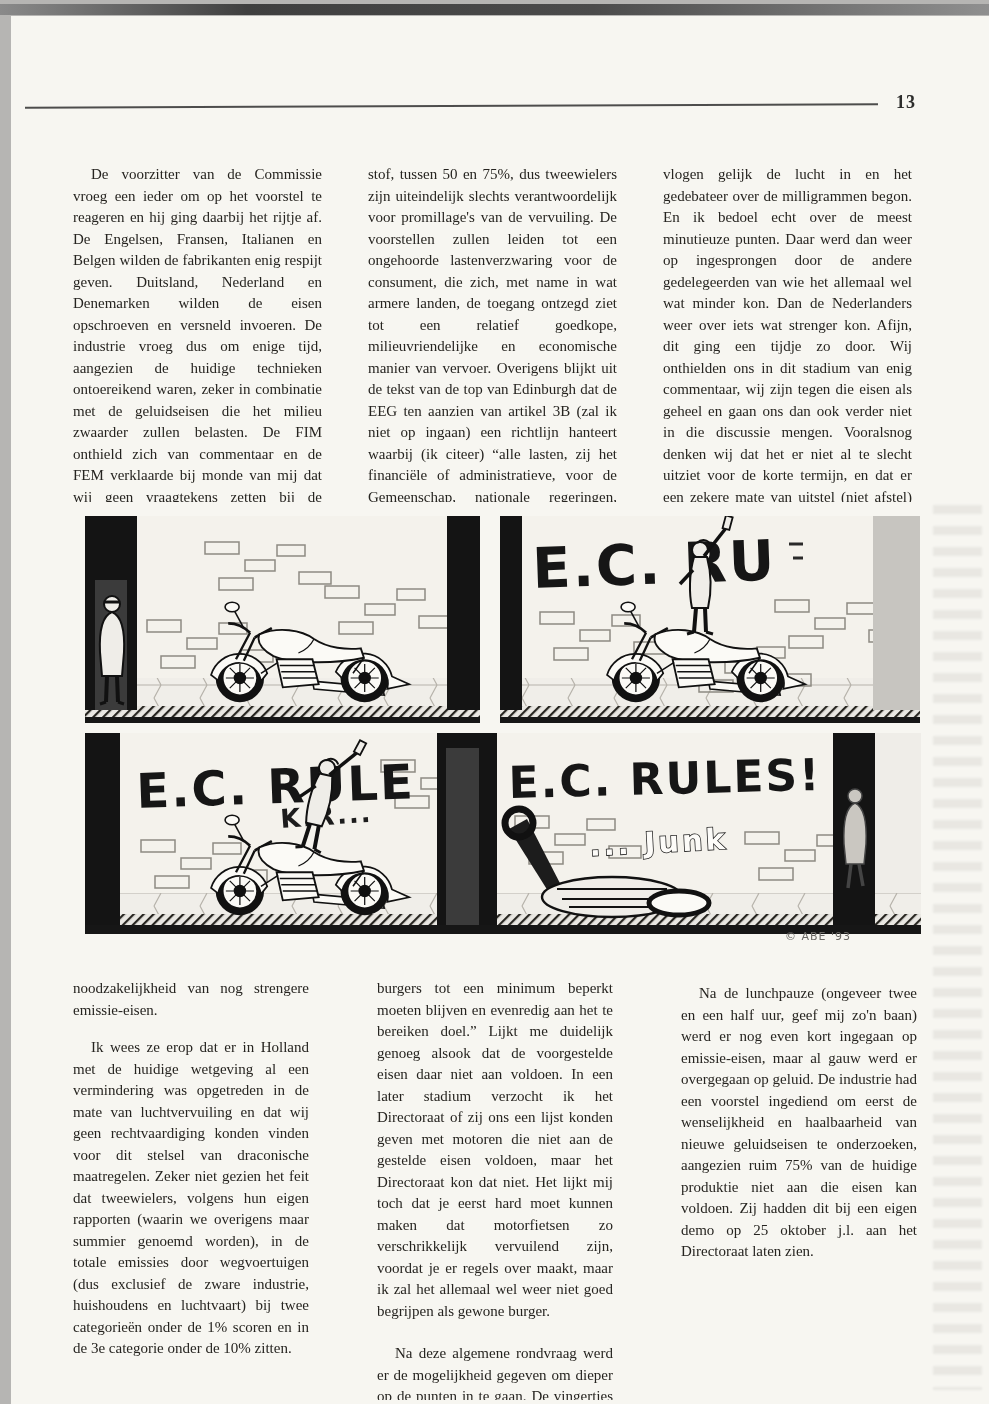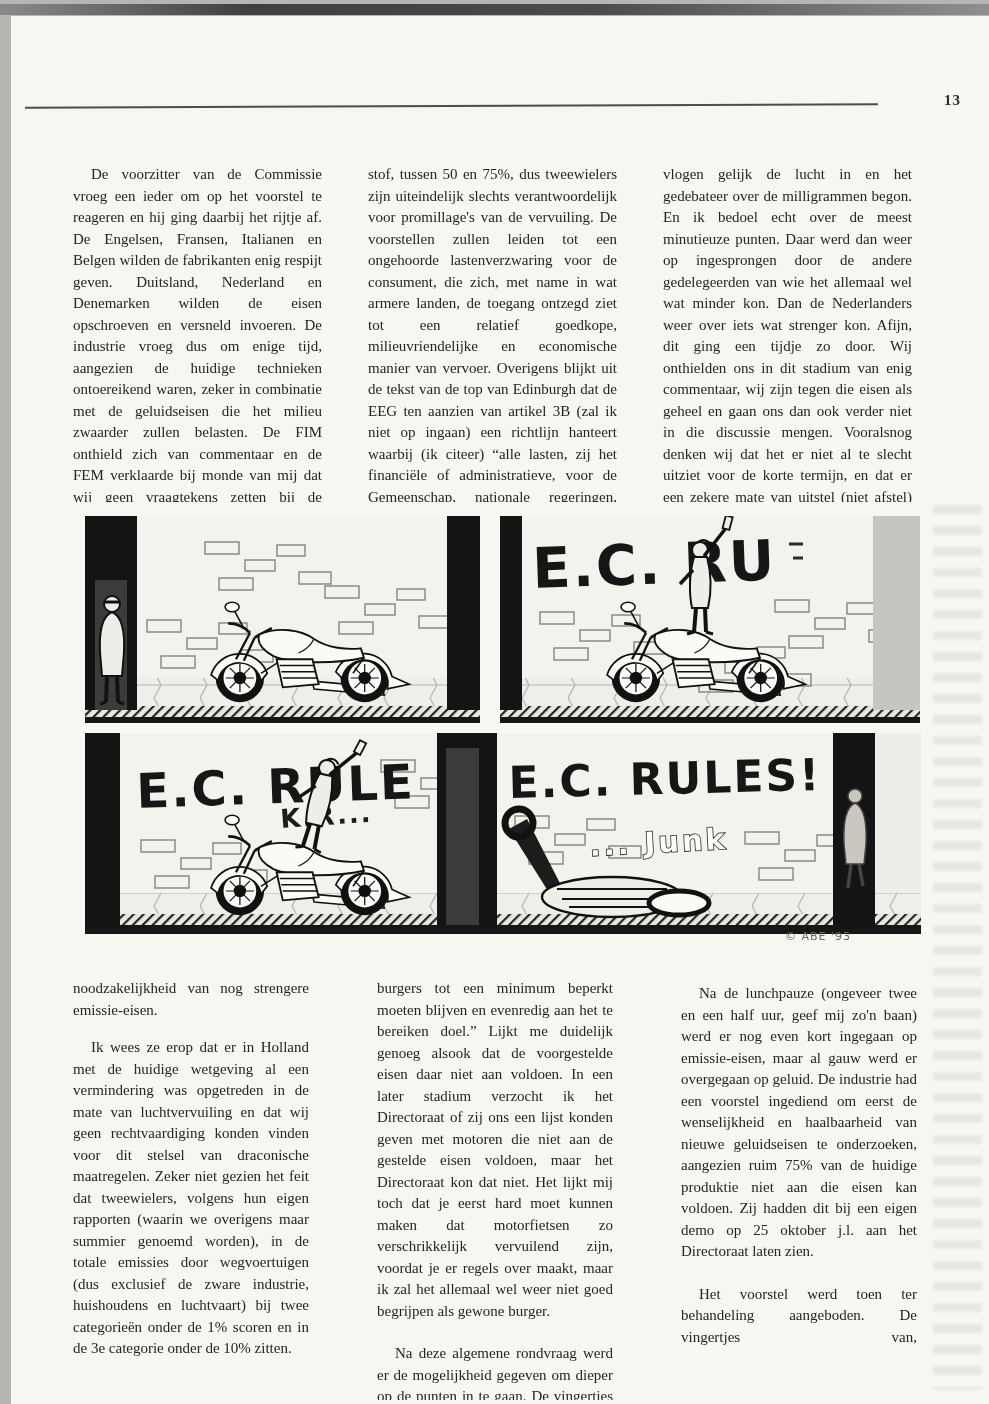--- a/index.html
+++ b/index.html
@@ -3,22 +3,22 @@
 <meta charset="utf-8">
 <style>
   html,body { margin:0; padding:0; background:#a9a8a6; }
   .scan { position:relative; width:989px; height:1404px; background:#b6b5b3; overflow:hidden;
           font-family:"Liberation Serif", serif; }
   .topbar { position:absolute; top:4px; left:0; width:100%; height:11px;
             background:linear-gradient(90deg,#8a8a8a,#3f3f3f 25%,#4b4b4b 60%,#8f8f8f); }
   .page { position:absolute; left:11px; top:16px; width:978px; height:1388px; background:#f7f6f1; }
   .rule { position:absolute; left:25px; top:105px; width:853px; height:2px; background:#4d4d4c;
           transform:rotate(-0.25deg); }
-  .pagenum { position:absolute; left:896px; top:92px; font-weight:bold; font-size:15px;
-             color:#2d2d2c; letter-spacing:1px;margin-left:48px; }
+  .pagenum { position:absolute; left:896px; top:92px; font-weight:bold; font-size:18px;
+             color:#2d2d2c; letter-spacing:1px; }
   .cols { position:absolute; left:57px; width:876px; display:flex; gap:14px; }
   .cols.top { top:148px; height:354px; }
   .cols.bottom { top:962px; height:438px;gap:36px; }
   .col { width:281px; overflow:hidden; font-size:15px; line-height:21.5px; text-align:justify;
          color:#262420; }
   .col p { margin:16px; }
   p.ind { text-indent:18px; }
   p.gap { margin-top:21px; }
   p.cont { text-align-last:justify; }
   .em { }
@@ -194,18 +194,17 @@
     <div class="col">
       <p><span>noodzakelijkheid van nog strengere emissie-eisen.</span></p>
       <p class="ind"><span>Ik wees ze erop dat er in Holland met de huidige wetgeving al een vermindering was opgetreden in de mate van luchtvervuiling en dat wij geen rechtvaardiging konden vinden voor dit stelsel van </span><span class="em">draconische maatregelen.</span><span> Zeker niet gezien het feit dat tweewielers, volgens hun eigen rapporten (waarin we overigens maar summier genoemd worden), in de totale emissies door wegvoertuigen (dus exclusief de zware industrie, huishoudens en luchtvaart) bij twee categorieën onder de 1% scoren en in de 3e categorie onder de 10% zitten.</span></p>
     </div>
     <div class="col">
       <p><span>burgers tot een minimum beperkt moeten blijven en evenredig aan het te bereiken doel.” Lijkt me duidelijk genoeg alsook dat de voorgestelde eisen daar niet aan voldoen. In een later stadium verzocht ik het Directoraat of zij ons een lijst konden geven met moto</span><span class="em">ren die niet aan de gestelde eisen vol</span><span>doen, maar het Directoraat kon dat niet. Het lijkt mij toch dat je eerst hard moet kunnen maken dat motorfietsen zo verschrikkelijk vervuilend zijn, voordat je er regels over maakt, maar ik zal het allemaal wel weer niet goed begrijpen als gewone burger.</span></p>
       <p class="ind gap cont"><span>Na deze algemene rondvraag werd er de mogelijkheid gegeven om dieper op de punten in te gaan. De vingertjes van Nederland, Duitsland en Denemarken</span></p>
     </div>
     <div class="col">
       <p class="ind gap"><span>Na de lunchpauze (ongeveer twee en een half uur, geef mij zo'n baan) werd </span><span class="em">er nog even kort ingegaan op emissie-</span><span>eisen, maar al gauw werd er overgegaan op geluid. De industrie had een voorstel ingediend om eerst de wenselijkheid en haalbaarheid van nieuwe geluidseisen te onderzoeken, aangezien ruim 75% van de huidige produktie niet aan die eisen kan voldoen. Zij hadden dit bij een eigen demo op 25 oktober j.l. aan het Directoraat laten zien.</span></p>
-      <p class="ind gap cont"><span>Het voorstel werd toen ter behandeling aangeboden. De vingertjes van,</span></p>
     </div>
   </div>
 
   <div class="ghost"></div>
 </div>
 
 </body></html>

